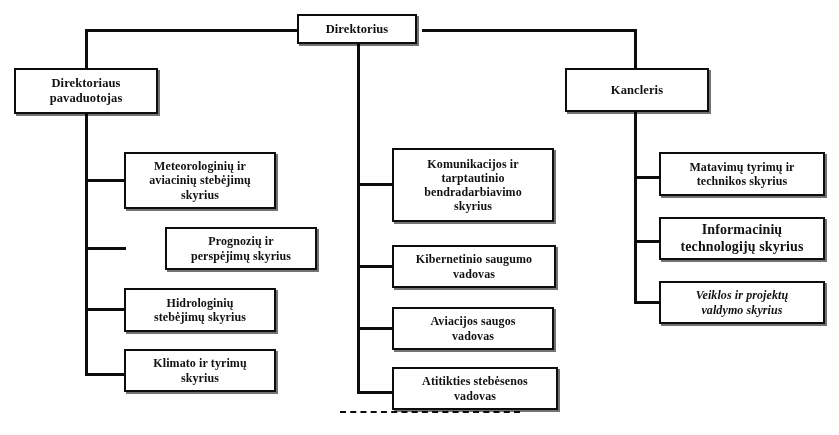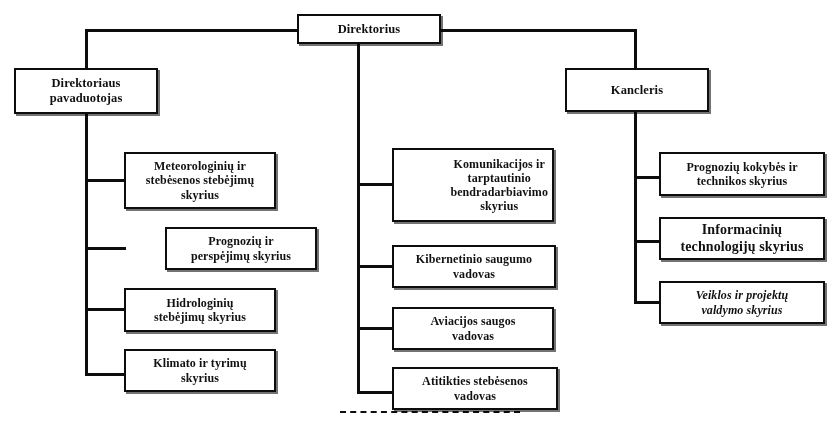--- a/index.html
+++ b/index.html
@@ -29,30 +29,30 @@
     line-height: 1.18;
     letter-spacing: 0.1px;
     z-index: 3;
     box-shadow: 2px 2px 0 rgba(0,0,0,0.55);
   }
   .node span {
     display: block;
     padding: 0 4px;
     white-space: pre-line;
   }
-  .n-root   { left: 297px; top: 14px;  width: 144px; height: 30px; font-size: 12.5px; }
+  .n-root   { left: 297px; top: 14px;  width: 120px; height: 30px; font-size: 12.5px; }
   .n-deputy { left: 14px;  top: 68px;  width: 144px; height: 46px; font-size: 12.5px; }
   .n-chancellor { left: 565px; top: 68px; width: 144px; height: 44px; font-size: 12.5px; }
 
   .n-l1 { left: 124px; top: 152px; width: 152px; height: 57px; font-size: 12px; }
   .n-l2 { left: 124px; top: 227px; width: 152px; height: 43px; font-size: 12px; margin-left: 41px; }
   .n-l3 { left: 124px; top: 288px; width: 152px; height: 44px; font-size: 12px; }
   .n-l4 { left: 124px; top: 349px; width: 152px; height: 43px; font-size: 12px; }
 
-  .n-m1 { left: 392px; top: 148px; width: 162px; height: 74px; font-size: 12px; justify-content: flex-end; }
+  .n-m1 { left: 392px; top: 148px; width: 162px; height: 74px; font-size: 12px; }
   .n-m2 { left: 392px; top: 245px; width: 164px; height: 43px; font-size: 12px; }
   .n-m3 { left: 392px; top: 307px; width: 162px; height: 43px; font-size: 12px; }
   .n-m4 { left: 392px; top: 367px; width: 166px; height: 43px; font-size: 12px; }
 
   .n-r1 { left: 659px; top: 152px; width: 166px; height: 44px; font-size: 12px; }
   .n-r2 { left: 659px; top: 217px; width: 166px; height: 43px; font-size: 14px; }
   .n-r3 { left: 659px; top: 281px; width: 166px; height: 43px; font-size: 12px; font-style: italic; }
 
   .edge {
     position: absolute;
@@ -108,21 +108,21 @@
     <span>Kancleris</span>
   </div>
 
   <div class="node n-deputy">
     <span>Direktoriaus
 pavaduotojas</span>
   </div>
 
   <div class="node n-l1">
     <span>Meteorologinių ir
-stebėsenos stebėjimų
+aviacinių stebėjimų
 skyrius</span>
   </div>
   <div class="node n-l2">
     <span>Prognozių ir
 perspėjimų skyrius</span>
   </div>
   <div class="node n-l3">
     <span>Hidrologinių
 stebėjimų skyrius</span>
   </div>
@@ -144,21 +144,21 @@
   <div class="node n-m3">
     <span>Aviacijos saugos
 vadovas</span>
   </div>
   <div class="node n-m4">
     <span>Atitikties stebėsenos
 vadovas</span>
   </div>
 
   <div class="node n-r1">
-    <span>Prognozių kokybės ir
+    <span>Matavimų tyrimų ir
 technikos skyrius</span>
   </div>
   <div class="node n-r2">
     <span>Informacinių
 technologijų skyrius</span>
   </div>
   <div class="node n-r3">
     <span>Veiklos ir projektų
 valdymo skyrius</span>
   </div>

